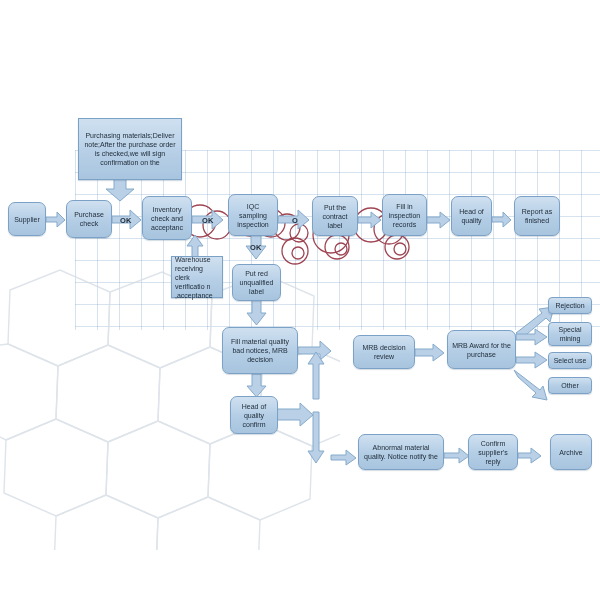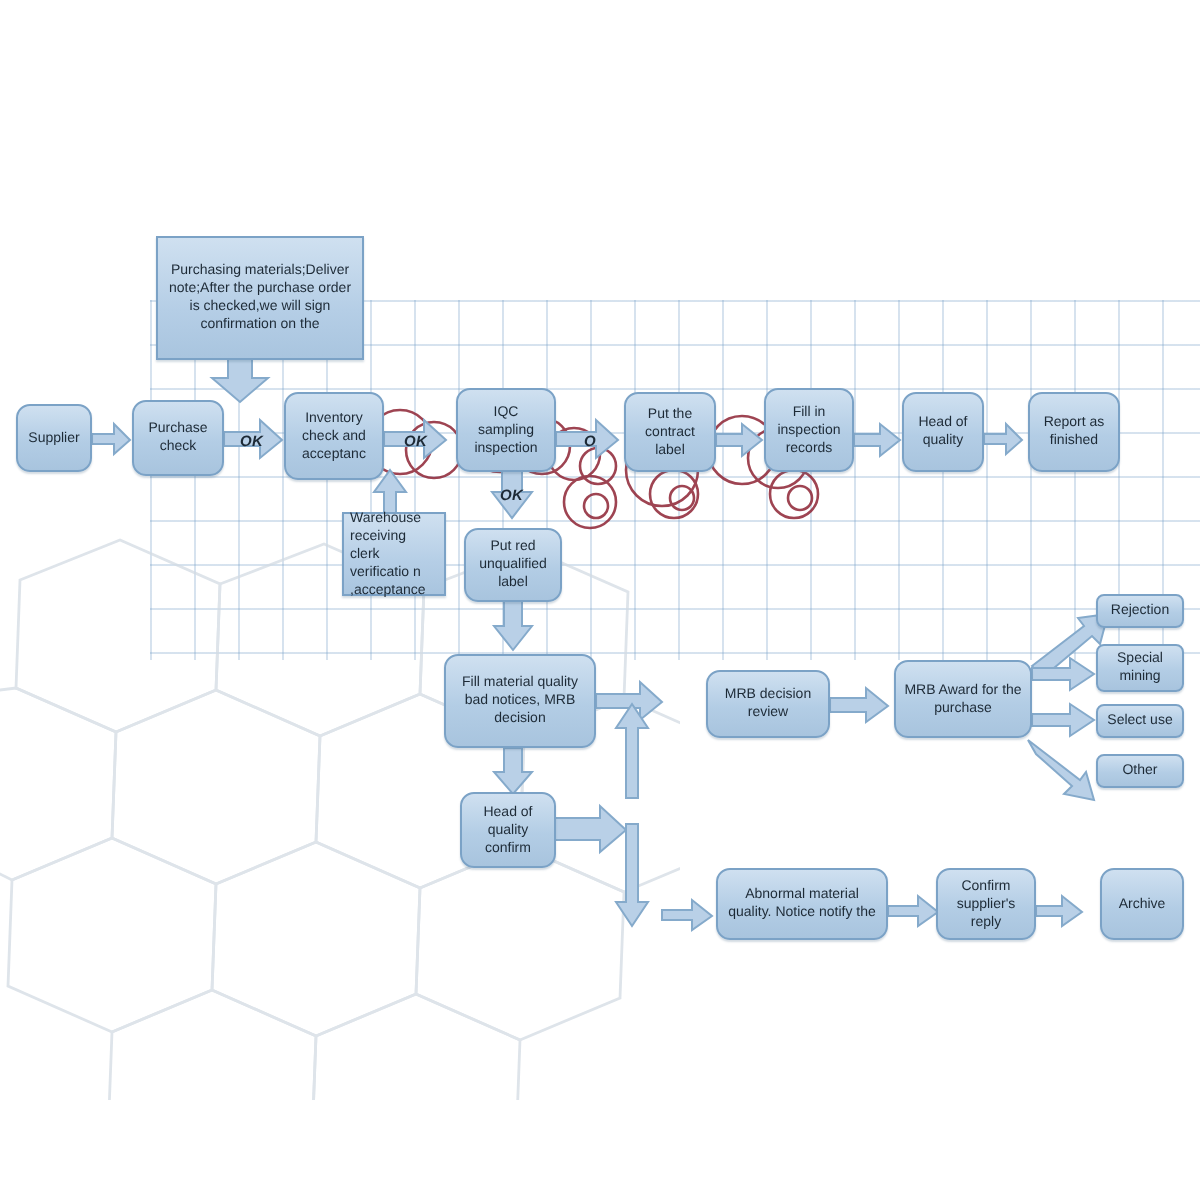--- a/index.html
+++ b/index.html
@@ -44,21 +44,20 @@
 
   
   .arr{position:absolute;}
   .arr svg{display:block;overflow:visible;}
   .arrowfill{fill:#b9d0e7;stroke:#85aacb;stroke-width:1;}
 
   
   .oklab{
     position:absolute; font-size:7.5px; font-weight:bold; color:#1d2a36;
     letter-spacing:.2px;
-    font-style:italic;
   }
 </style>
 </head>
 <body>
 
 <div id="stage">
 
   <div class="bg-grid"></div>
 
   <svg class="bg-hex" viewBox="0 0 360 300">

